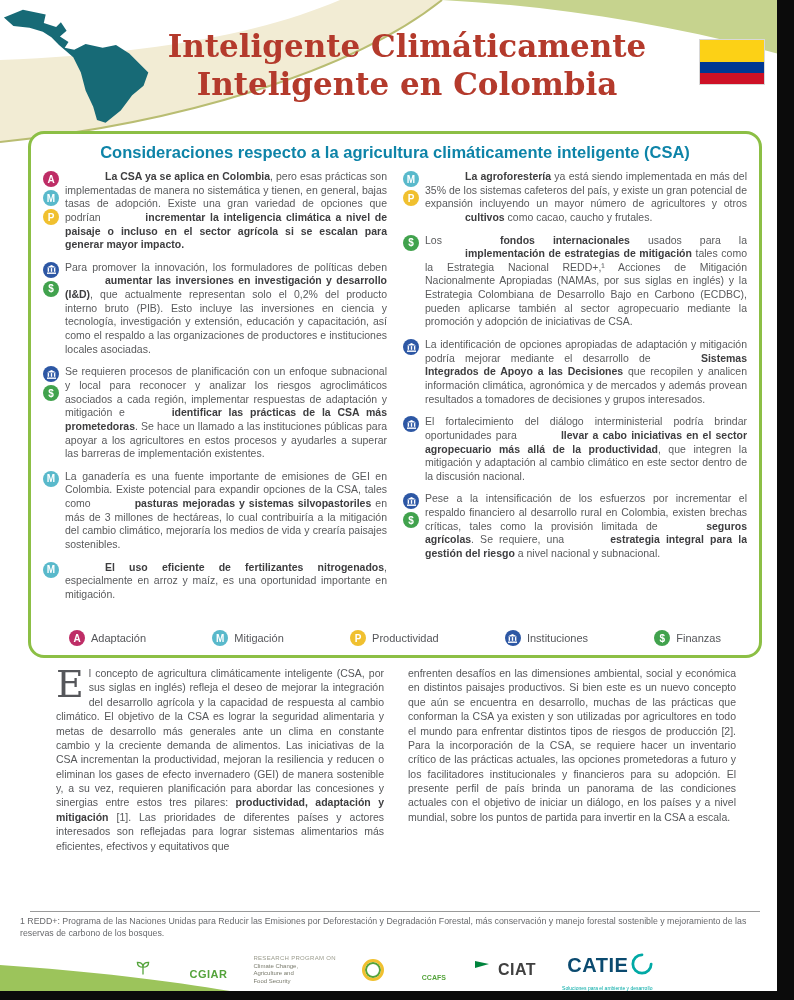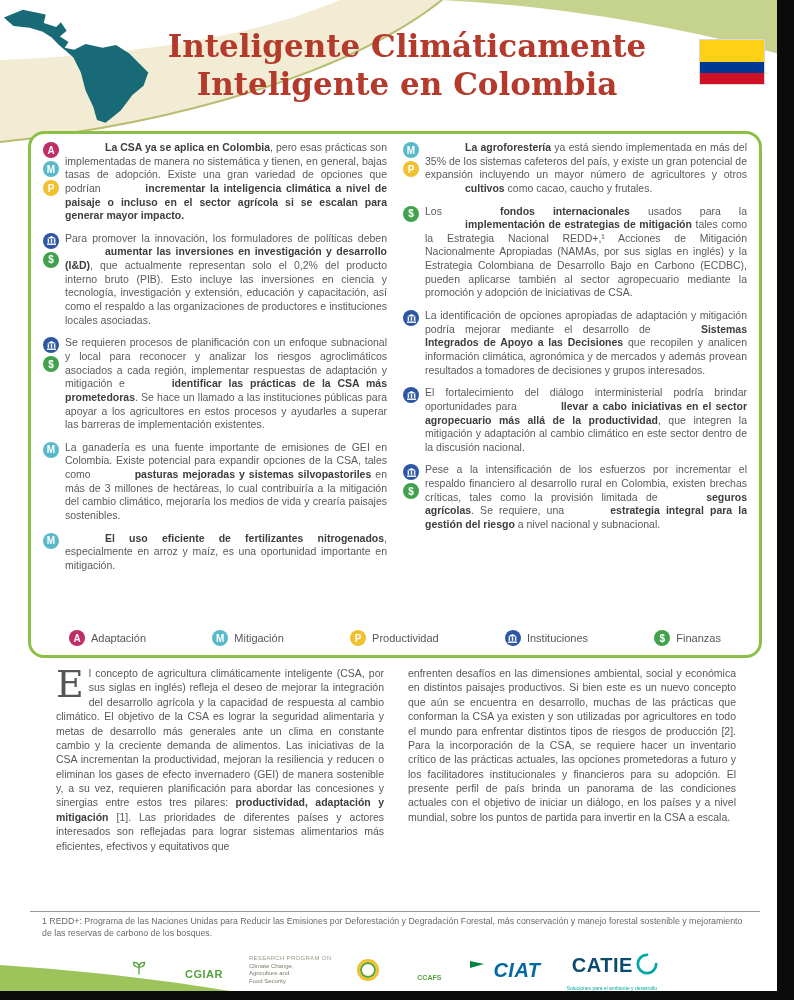--- a/index.html
+++ b/index.html
@@ -40,36 +40,36 @@
 
   
   .intro { position:absolute; top:666px; left:56px; right:58px; display:flex; gap:24px; }
   .icol { flex:1; font-size:10.5px; line-height:1.37; color:#56575a; text-align:justify; }
   .icol b { color:#3e3e40; }
   .dropcap { float:left; font-family:"DejaVu Serif", serif; font-size:38px; line-height:.8;
              color:#55565a; padding:3px 5px 0 0; }
 
   
   .footrule { position:absolute; top:911px; left:30px; right:34px; border-top:1px solid #9a9a9a; }
-  .footnote { position:absolute; top:916px; left:42px; right:44px; font-size:8.8px;
+  .footnote { position:absolute; top:916px; left:20px; right:44px; font-size:8.8px;
               line-height:1.35; color:#68696c; }
 
   
   .footer { position:absolute; top:948px; left:70px; right:70px; height:44px;
             display:flex; align-items:center; justify-content:center; gap:26px; }
   .logo { display:flex; align-items:center; gap:6px; }
   .wb-text { font-size:14px; font-weight:bold; color:#07284a; letter-spacing:.4px; }
   .cgiar-col { display:flex; flex-direction:row; align-items:flex-end;gap:38px; }
   .cgiar-text { font-size:11px; font-weight:bold; color:#54a33b; letter-spacing:.5px; }
   .ccafs-program { font-size:6px; color:#7a7b6d; line-height:1.25; }
   .ccafs-program .l0 { letter-spacing:.3px; color:#9a9b8d; }
   .ccafs-emblem { width:22px; height:22px; border-radius:50%; border:3px solid #f0c02f;
                   box-shadow:inset 0 0 0 2px #54a33b; }
   .ccafs-label { font-size:7px; font-weight:bold; color:#54a33b; text-align:center; }
-  .ciat-text { font-size:20px; font-weight:bold; color:#0369a1; letter-spacing:.5px;font-style:italic; }
+  .ciat-text { font-size:16px; font-weight:bold; color:#404040; letter-spacing:.5px; }
   .catie-col { display:flex; flex-direction:column;margin-top:10px; }
   .catie-row { display:flex; align-items:center; gap:3px; }
   .catie-text { font-size:20px; font-weight:bold; color:#0b4a6f; letter-spacing:.5px; }
   .catie-tag { font-size:5px; color:#00a9a5; line-height:1.3; }
 
   
   .swoosh-bottom { position:absolute; bottom:9px; left:0; }
   .right-strip { position:absolute; top:0; right:0; width:17px; height:1000px; background:#0b0b0b; }
   .bottom-strip { position:absolute; bottom:0; left:0; width:794px; height:9px; background:#0b0b0b; }
 </style>
@@ -95,20 +95,21 @@
     <div class="b"></div>
     <div class="r"></div>
   </div>
 
   <h1 class="title">
     <span>Inteligente Climáticamente</span><br>
     <span>Inteligente en Colombia</span>
   </h1>
 
   <section class="csa-box">
+    <h2 class="csa-heading">Consideraciones respecto a la agricultura climáticamente inteligente (CSA)</h2>
     <div class="cols">
       <div class="col">
         <div class="bullet">
           <span class="chips">
               <span class="chip" style="background: rgb(190, 45, 102);">A</span>
               <span class="chip" style="background: rgb(89, 185, 203);">M</span>
               <span class="chip" style="background: rgb(240, 192, 47);">P</span>
             </span>
           <p class="btext"><b>La CSA ya se aplica en Colombia</b>, pero esas prácticas son implementadas de manera no sistemática y tienen, en general, bajas tasas de adopción. Existe una gran variedad de opciones que podrían <b>incrementar la inteligencia climática a nivel de paisaje o incluso en el sector agrícola si se escalan para generar mayor impacto.</b></p>
         </div>

